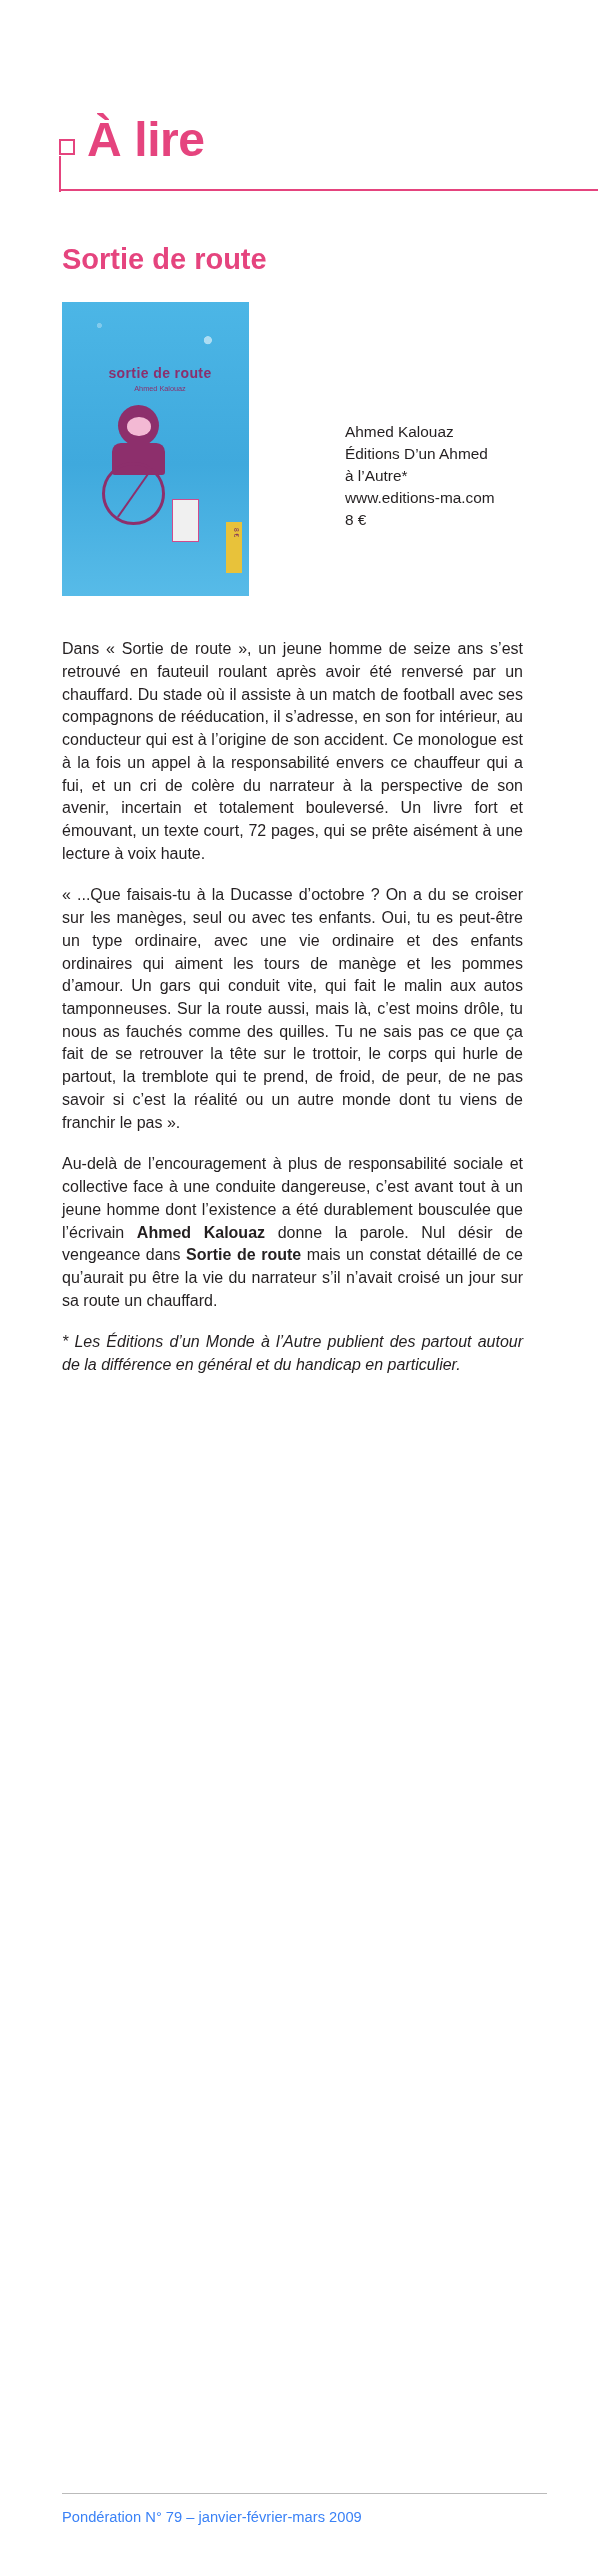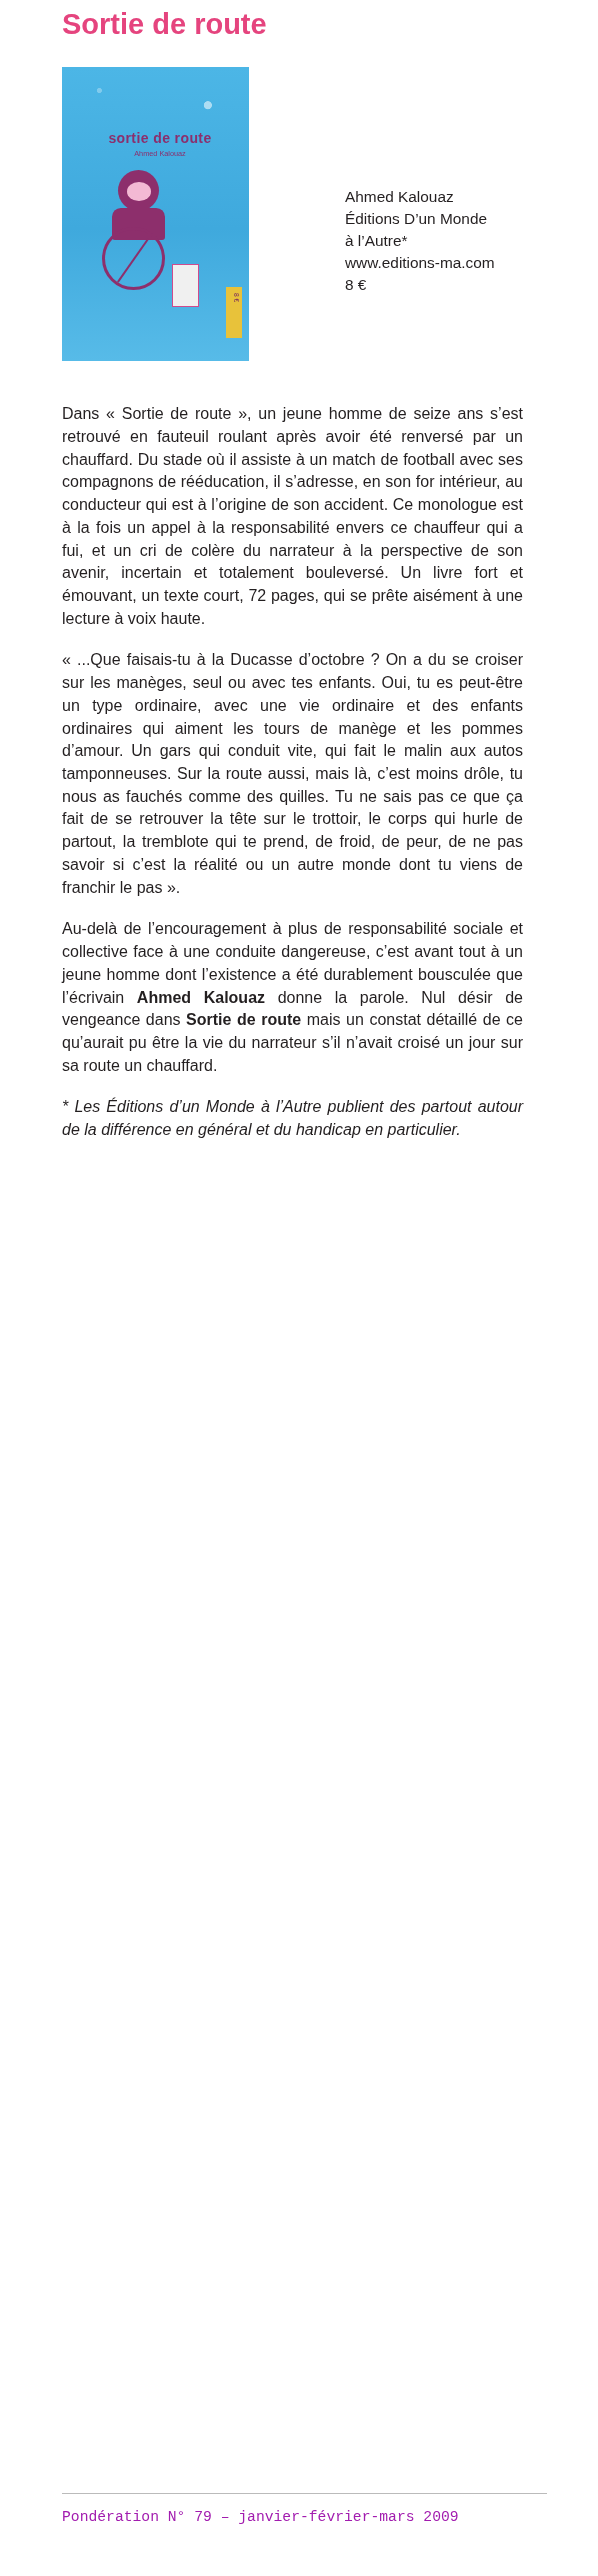--- a/index.html
+++ b/index.html
@@ -234,37 +234,42 @@
   }
   .bold { font-weight: bold; }
 
   
   .footer {
     position: absolute;
     left: 62px;
     bottom: 51px;
     width: 485px;
     font-size: 14.7px;
-    color: #a21caf;
-    font-family: Liberation Mono, monospace;
+    color: #3b82f6;
   }
   .footer-rule {
     position: absolute;
     left: 62px;
     bottom: 82px;
     width: 485px;
     height: 0.7px;
     background: #bbbbbb;
   }
 </style>
 </head>
 <body>
 
 <div class="page">
 
+  <div class="rubric">
+    <span class="rubric-square"></span>
+    <div class="rubric-title">À lire</div>
+    <span class="rubric-rule-v"></span>
+    <span class="rubric-rule-h"></span>
+  </div>
 
   <h1 class="article-title">Sortie de route</h1>
 
   <div class="cover-row">
     <div class="cover">
       <div class="cover-inner"></div>
       <div class="cover-title">sortie de route</div>
       <div class="cover-author">Ahmed Kalouaz</div>
       <div class="cover-figure">
         <span class="cover-fig-head"></span>
@@ -272,21 +277,21 @@
         <span class="cover-fig-body"></span>
         <span class="cover-wheel"></span>
       </div>
       <span class="cover-badge"></span>
       <span class="cover-spine"></span>
       <span class="cover-spine-txt">8 €</span>
     </div>
 
     <div class="credits">
       <div>Ahmed Kalouaz</div>
-      <div>Éditions D’un Monde</div>
+      <div>Éditions D’un Ahmed</div>
       <div>à l’Autre*</div>
       <div>www.editions-ma.com</div>
       <div>8 €</div>
     </div>
   </div>
 
   <div class="body">
     <p class="para">Dans « Sortie de route », un jeune homme de seize ans s’est retrouvé en fauteuil roulant après avoir été renversé par un chauffard. Du stade où il assiste à un match de football avec ses compagnons de rééducation, il s’adresse, en son for intérieur, au conducteur qui est à l’origine de son accident. Ce monologue est à la fois un appel à la responsabilité envers ce chauffeur qui a fui, et un cri de colère du narrateur à la perspective de son avenir, incertain et totalement bouleversé. Un livre fort et émouvant, un texte court, 72 pages, qui se prête aisément à une lecture à voix haute.</p>
 
     <p class="para quote">« ...Que faisais-tu à la Ducasse d’octobre ? On a du se croiser sur les manèges, seul ou avec tes enfants. Oui, tu es peut-être un type ordinaire, avec une vie ordinaire et des enfants ordinaires qui aiment les tours de manège et les pommes d’amour. Un gars qui conduit vite, qui fait le malin aux autos tamponneuses. Sur la route aussi, mais là, c’est moins drôle, tu nous as fauchés comme des quilles. Tu ne sais pas ce que ça fait de se retrouver la tête sur le trottoir, le corps qui hurle de partout, la tremblote qui te prend, de froid, de peur, de ne pas savoir si c’est la réalité ou un autre monde dont tu viens de franchir le pas ».</p>

